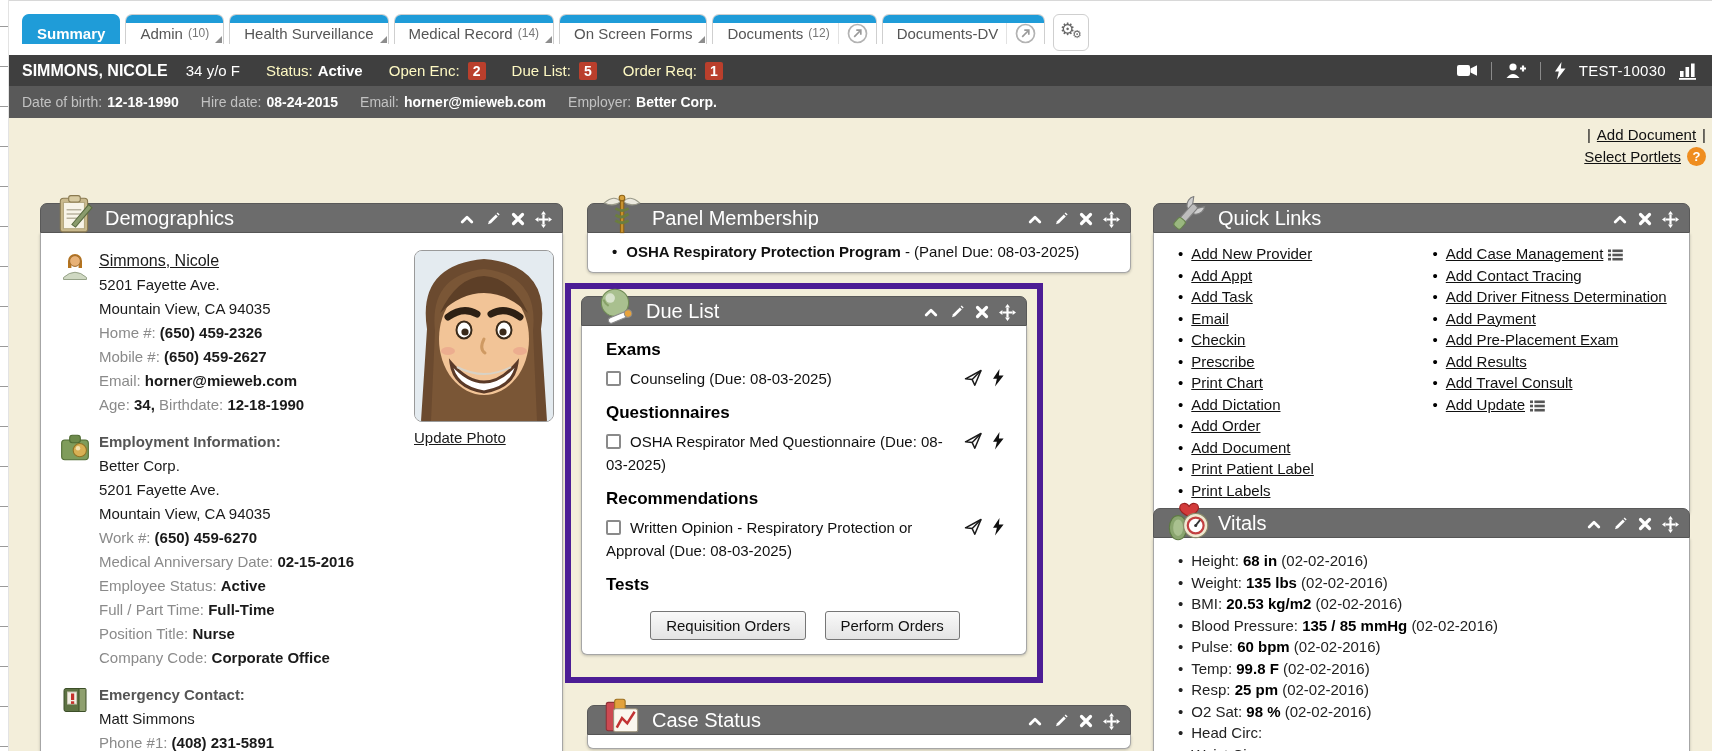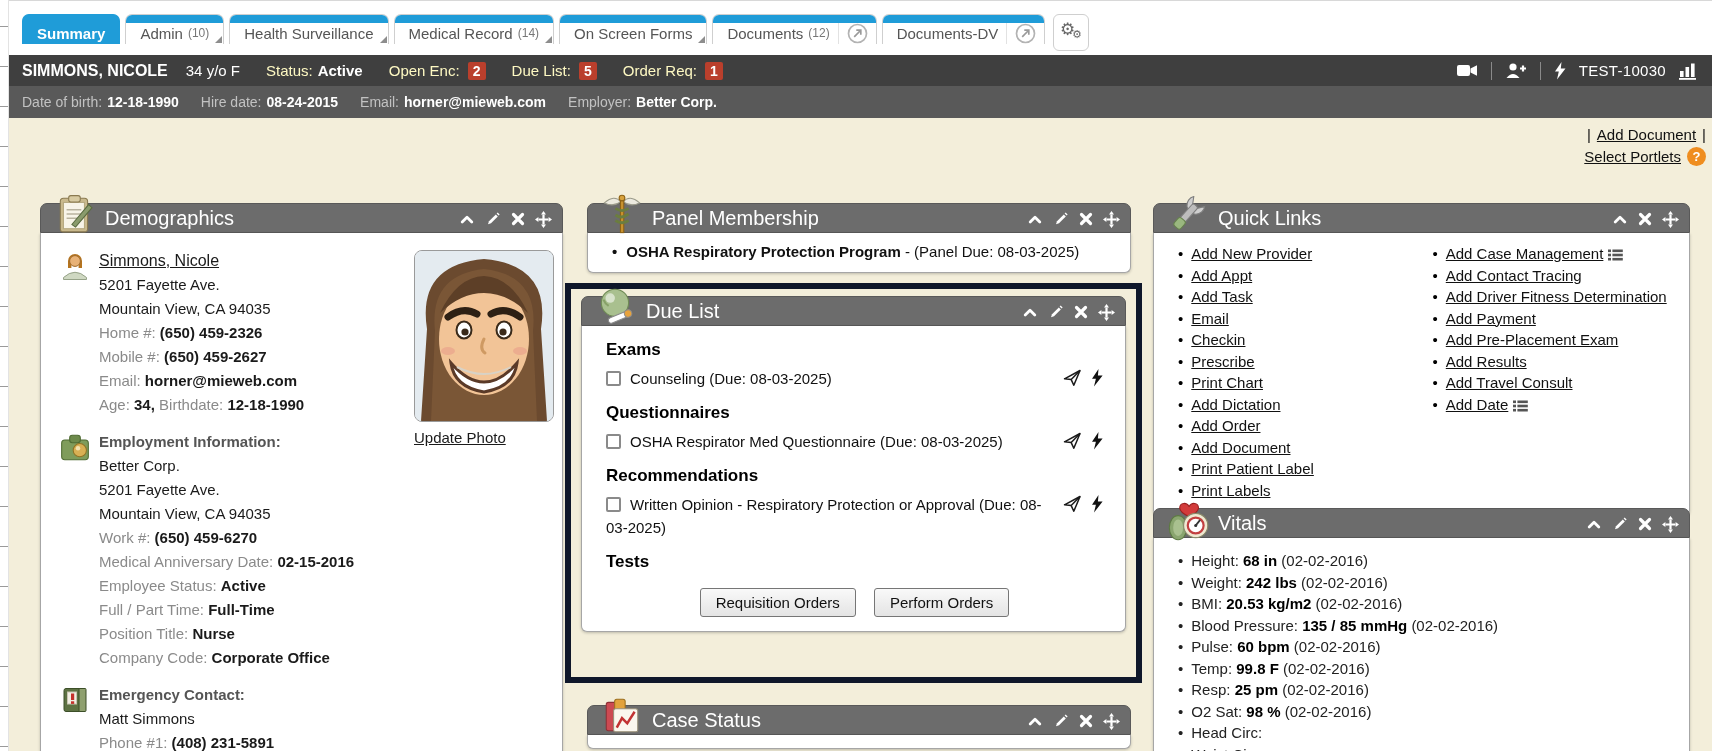--- a/index.html
+++ b/index.html
@@ -73,21 +73,21 @@
   .photo { position:absolute; top:17px; right:8px; width:140px; text-align:left; }
   .photo .pframe { width:140px; height:172px; border:1px solid #9a9a9a; border-radius:8px; overflow:hidden; background:#e8edf2; }
   .uplink { display:inline-block; margin-top:7px; font-size:15px; color:#1a1a1a; text-decoration:underline; cursor:pointer; }
 
   
   .pm-body { padding:10px 12px 12px 24px; font-size:15px; color:#111; }
   .pm-item::before { content:"\2022"; font-weight:bold; margin-right:9px; }
   .pm-bold { font-weight:bold; }
 
   
-  .duewrap { position:absolute; left:565px; top:165px; width:577px; height:400px; border:6px solid #0f172a; padding:7px 10px; }
+  .duewrap { position:absolute; left:565px; top:165px; width:478px; height:400px; border:6px solid #4c1d95; padding:7px 10px; }
   .due-body { padding:12px 22px 0 24px; font-size:15px; color:#111; }
   .dl-sec-h { font-size:17px; font-weight:bold; color:#000; margin-top:13px; }
   .dl-sec-h:first-child { margin-top:2px; }
   .dl-row { margin-top:7px; line-height:23px; overflow:hidden; }
   .dl-icons { float:right; display:flex; gap:9px; margin-left:8px; margin-top:2px; }
   .dl-icons span { cursor:pointer; display:flex; }
   .cbx { display:inline-block; width:15px; height:15px; border:2px solid #8a8a8a; border-radius:2px; background:#fff; vertical-align:-2px; margin-right:9px; cursor:pointer; }
   .dl-btns { text-align:center; margin:16px 0 14px 0; }
   .btn { display:inline-block; padding:5px 15px; font-size:15px; color:#111; background:linear-gradient(#f9f9f9,#e4e4e4); border:1px solid #767676; border-radius:3px; margin:0 7px; cursor:pointer; font-family:inherit; }
 
@@ -612,21 +612,21 @@
                   <rect x="0" y="8.9" width="3" height="2.6" fill="#555"></rect>
                   <rect x="4.4" y="8.9" width="10.4" height="2.6" fill="#555"></rect>
                 </svg>
               </span></div>
             <div class="ql-item"><span class="ql-link">Add Contact Tracing</span></div>
             <div class="ql-item"><span class="ql-link">Add Driver Fitness Determination</span></div>
             <div class="ql-item"><span class="ql-link">Add Payment</span></div>
             <div class="ql-item"><span class="ql-link">Add Pre-Placement Exam</span></div>
             <div class="ql-item"><span class="ql-link">Add Results</span></div>
             <div class="ql-item"><span class="ql-link">Add Travel Consult</span></div>
-            <div class="ql-item"><span class="ql-link">Add Date</span><span class="ql-listicon">
+            <div class="ql-item"><span class="ql-link">Add Update</span><span class="ql-listicon">
                 <svg width="15" height="12" viewBox="0 0 15 12">
                   <rect x="0" y="0.5" width="3" height="2.6" fill="#555"></rect>
                   <rect x="4.4" y="0.5" width="10.4" height="2.6" fill="#555"></rect>
                   <rect x="0" y="4.7" width="3" height="2.6" fill="#555"></rect>
                   <rect x="4.4" y="4.7" width="10.4" height="2.6" fill="#555"></rect>
                   <rect x="0" y="8.9" width="3" height="2.6" fill="#555"></rect>
                   <rect x="4.4" y="8.9" width="10.4" height="2.6" fill="#555"></rect>
                 </svg>
               </span></div>
           </div>
@@ -667,21 +667,21 @@
             <span class="pctrl">
               <svg width="17" height="17" viewBox="0 0 17 17">
                 <path d="M8.5 3.5 v10 M3.5 8.5 h10" stroke="#fff" stroke-width="2.2"></path>
                 <path d="M8.5 0 L11 3.4 H6 Z M8.5 17 L6 13.6 h5 Z M0 8.5 L3.4 6 v5 Z M17 8.5 L13.6 11 V6 Z" fill="#fff"></path>
               </svg>
             </span>
           </span>
       </div>
       <div class="pbody vt-body" id="vt-body">
           <div class="vt-item"><span>Height: </span><span class="vt-val">68 in </span><span>(02-02-2016)</span></div>
-          <div class="vt-item"><span>Weight: </span><span class="vt-val">242 lbs </span><span>(02-02-2016)</span></div>
+          <div class="vt-item"><span>Weight: </span><span class="vt-val">135 lbs </span><span>(02-02-2016)</span></div>
           <div class="vt-item"><span>BMI: </span><span class="vt-val">20.53 kg/m2 </span><span>(02-02-2016)</span></div>
           <div class="vt-item"><span>Blood Pressure: </span><span class="vt-val">135 / 85 mmHg </span><span>(02-02-2016)</span></div>
           <div class="vt-item"><span>Pulse: </span><span class="vt-val">60 bpm </span><span>(02-02-2016)</span></div>
           <div class="vt-item"><span>Temp: </span><span class="vt-val">99.8 F </span><span>(02-02-2016)</span></div>
           <div class="vt-item"><span>Resp: </span><span class="vt-val">25 pm </span><span>(02-02-2016)</span></div>
           <div class="vt-item"><span>O2 Sat: </span><span class="vt-val">98 % </span><span>(02-02-2016)</span></div>
           <div class="vt-item"><span>Head Circ: </span></div>
           <div class="vt-item"><span>Waist Circ: </span></div>
         </div>
     </div>

